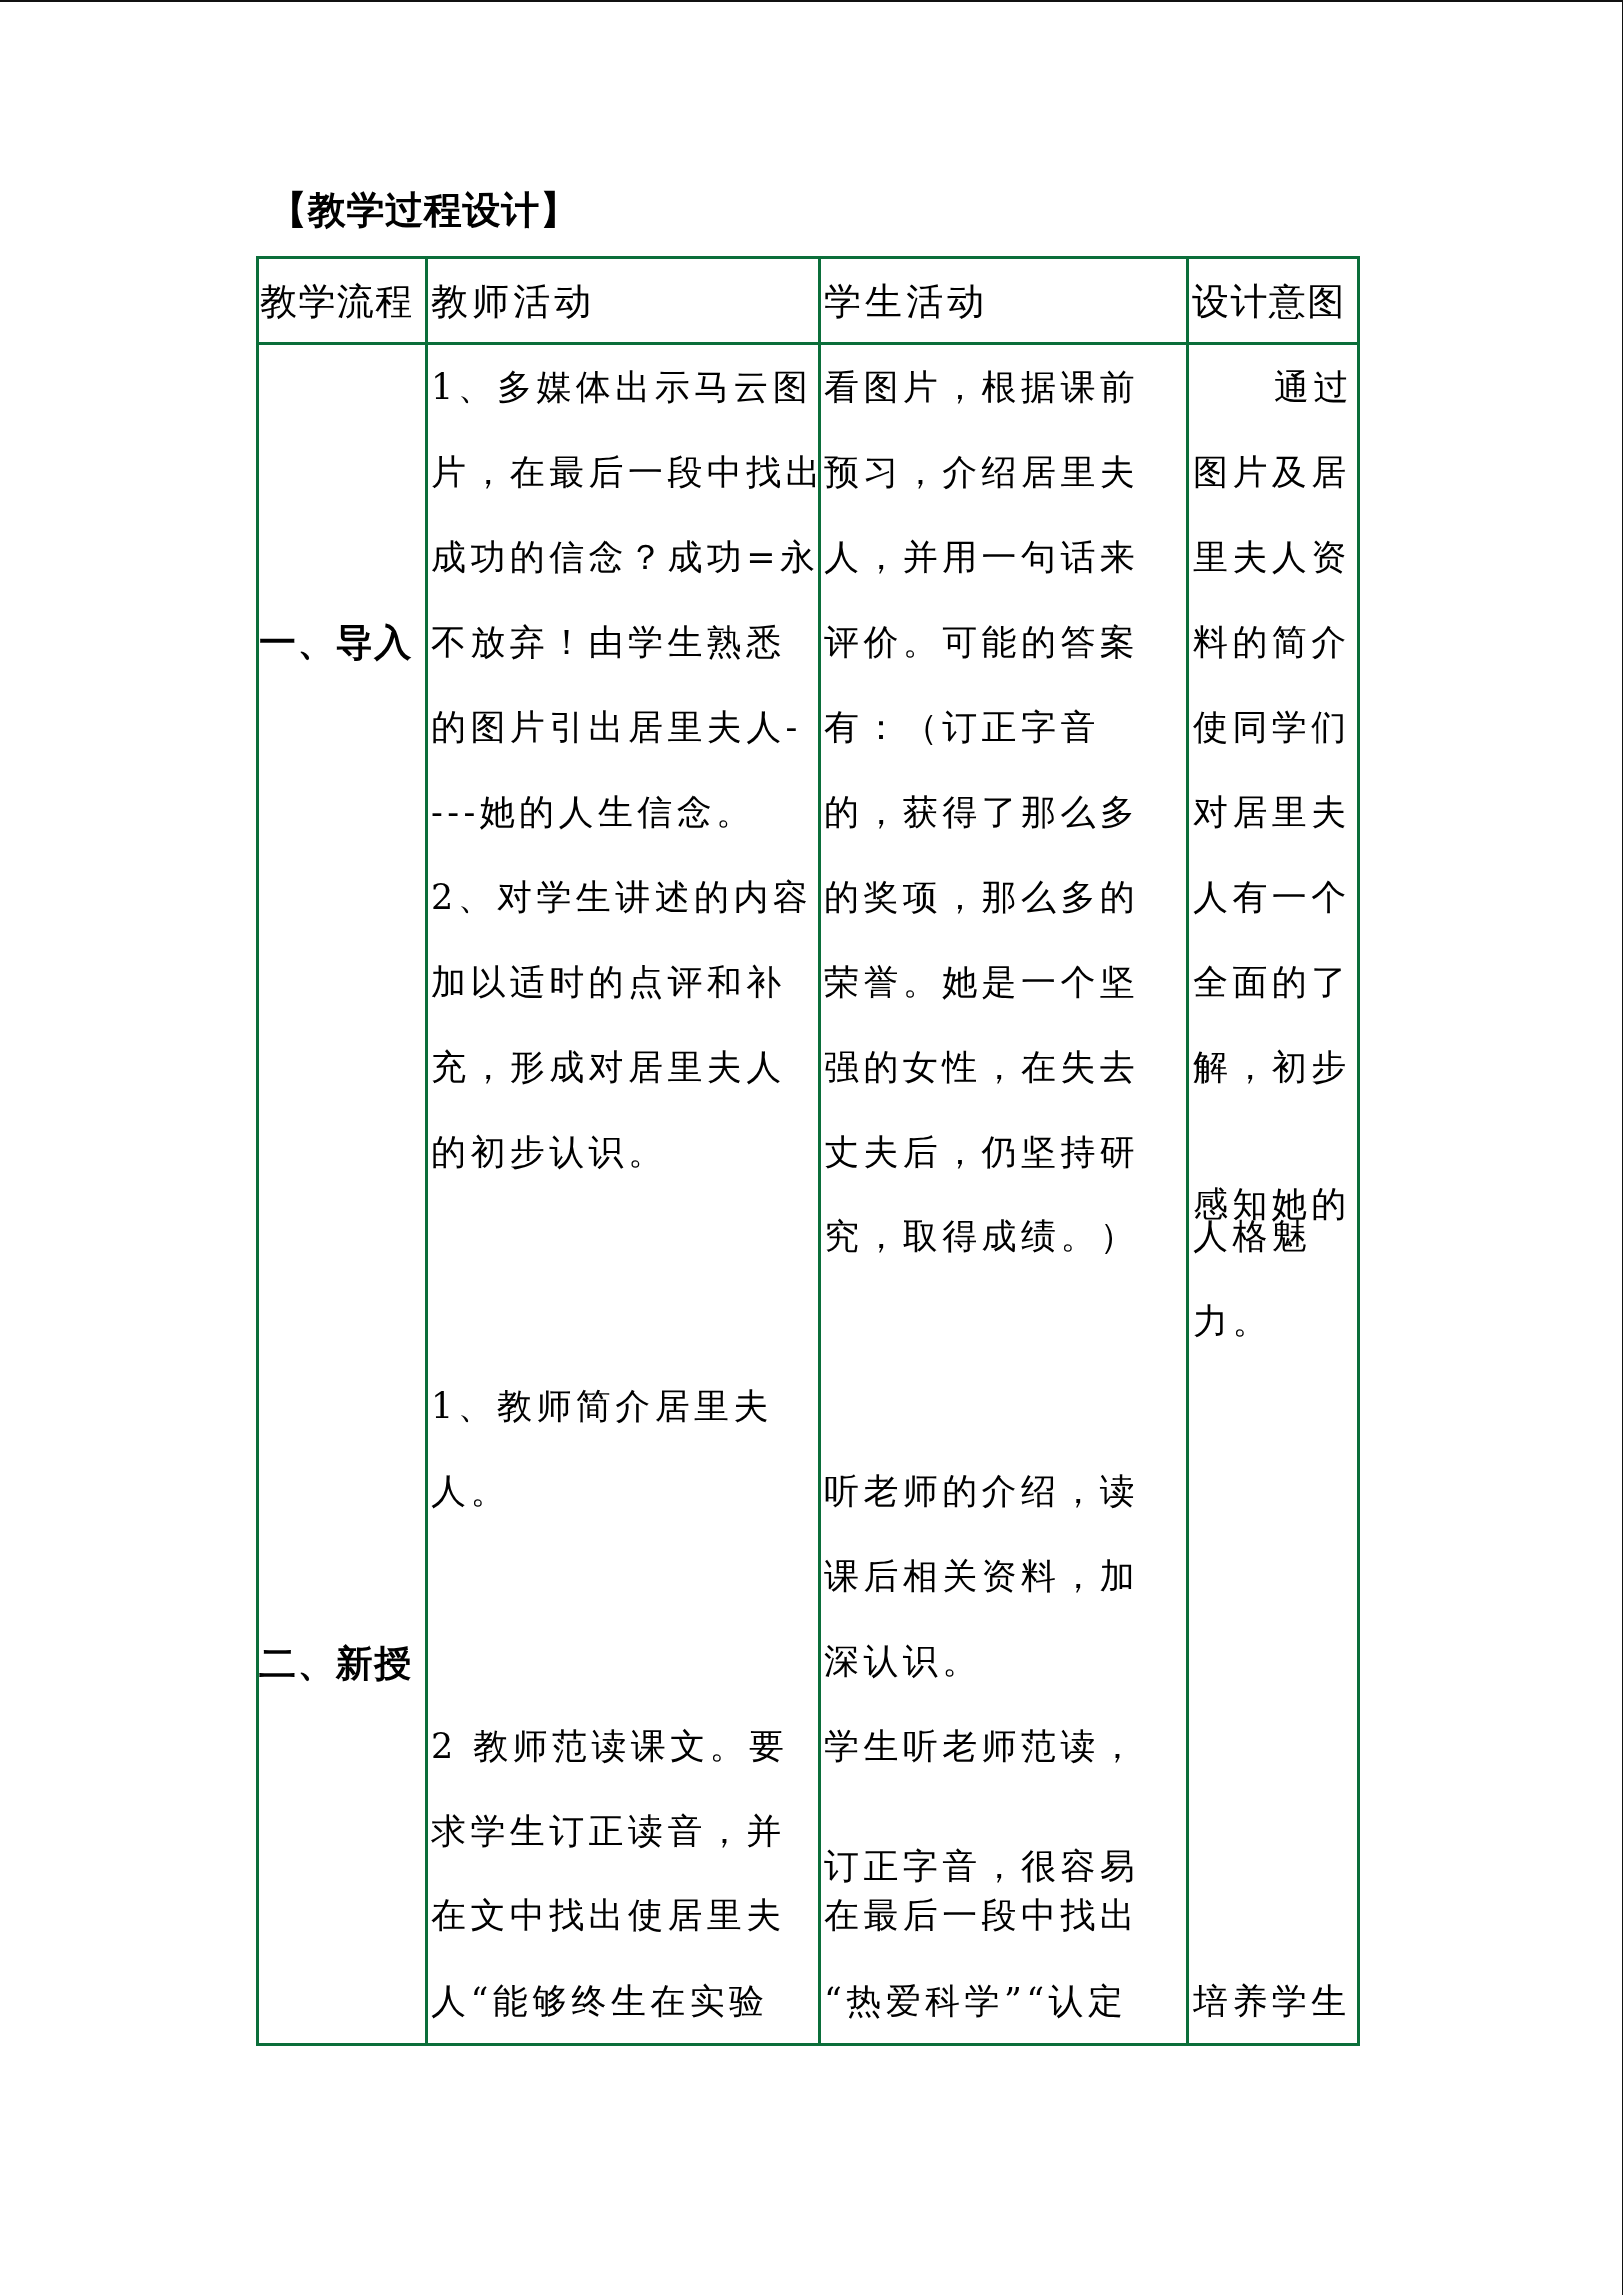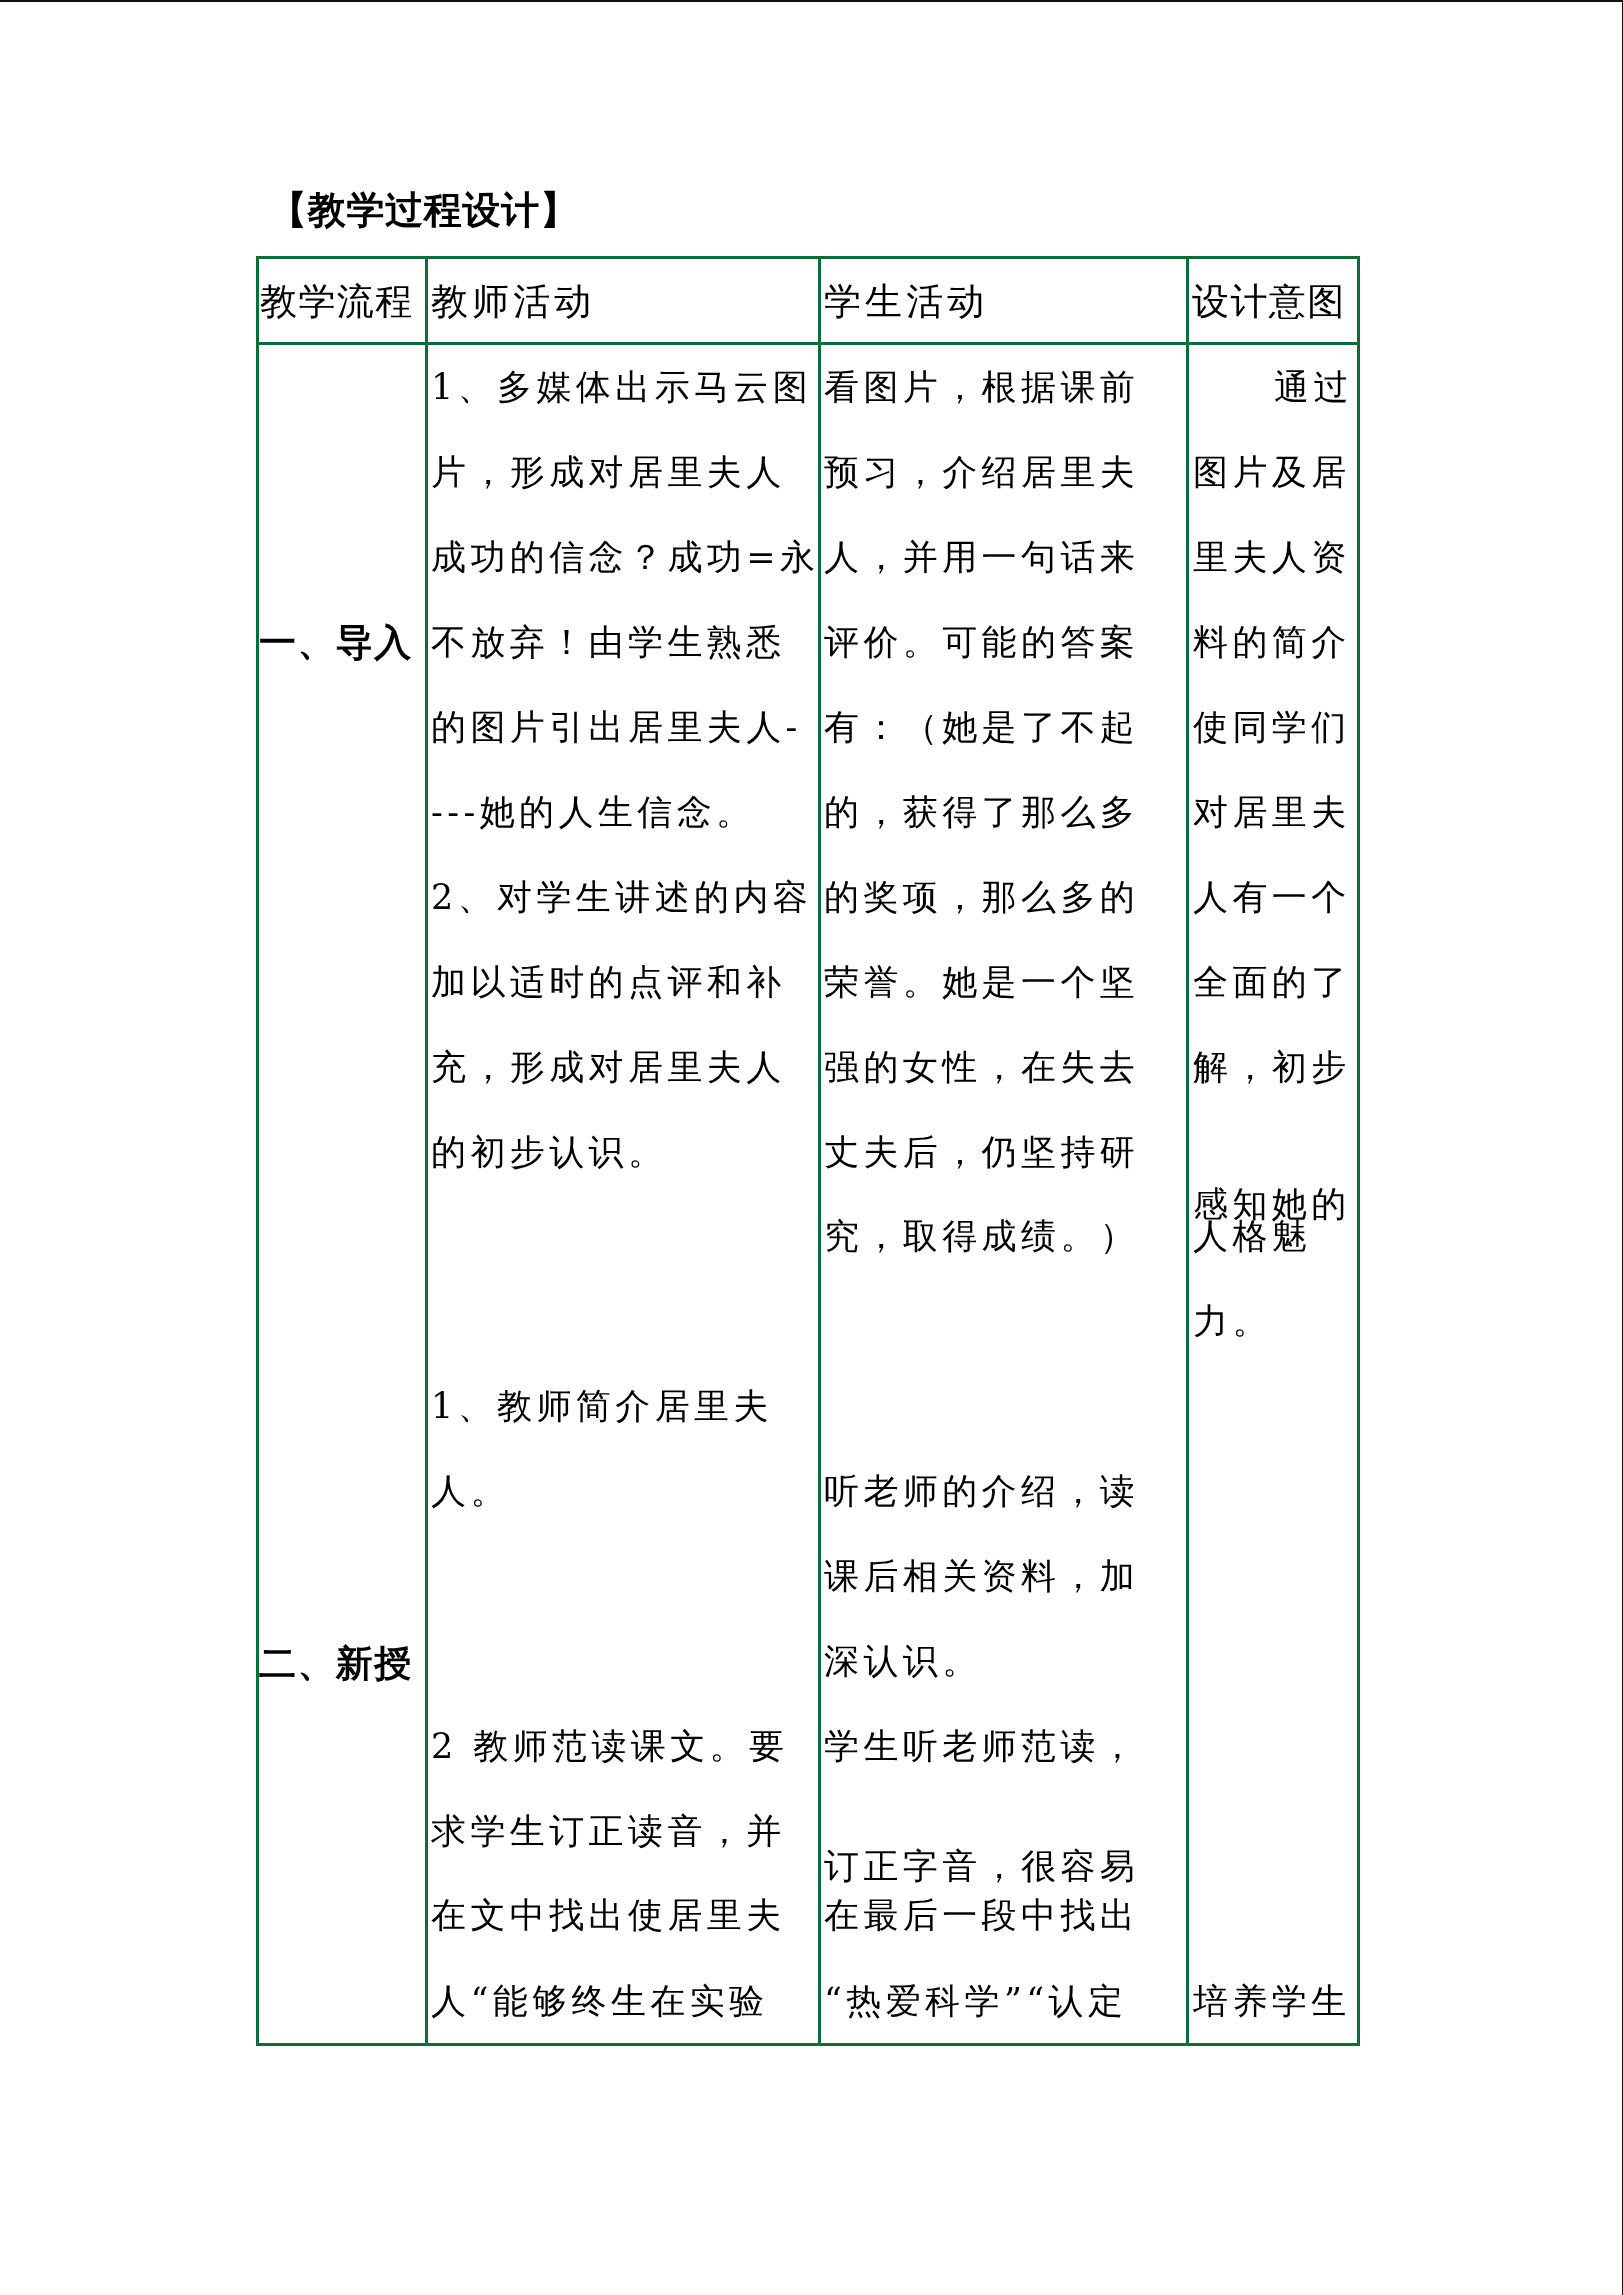--- a/index.html
+++ b/index.html
@@ -48,41 +48,41 @@
 
   <div class="hdr" style="left:260px; letter-spacing:1.4px;">教学流程</div>
   <div class="hdr" style="left:431px;">教师活动</div>
   <div class="hdr" style="left:824px;">学生活动</div>
   <div class="hdr" style="left:1192px; letter-spacing:1.4px;">设计意图</div>
 
   <div class="stage" style="left:259px; top:622px;">一、导入</div>
   <div class="stage" style="left:259px; top:1643px;">二、新授</div>
 
   <div class="line" style="left:431px; top:367px;">1、多媒体出示马云图</div>
-  <div class="line" style="left:431px; top:452px;">片，形成对居里夫人</div>
+  <div class="line" style="left:431px; top:452px;">片，在最后一段中找出</div>
   <div class="line" style="left:431px; top:537px;">成功的信念？成功=永</div>
   <div class="line" style="left:431px; top:622px;">不放弃！由学生熟悉</div>
   <div class="line" style="left:431px; top:707px;">的图片引出居里夫人-</div>
   <div class="line" style="left:431px; top:792px;">---她的人生信念。</div>
   <div class="line" style="left:431px; top:877px;">2、对学生讲述的内容</div>
   <div class="line" style="left:431px; top:962px;">加以适时的点评和补</div>
   <div class="line" style="left:431px; top:1047px;">充，形成对居里夫人</div>
   <div class="line" style="left:431px; top:1132px;">的初步认识。</div>
   <div class="line" style="left:431px; top:1386px;">1、教师简介居里夫</div>
   <div class="line" style="left:431px; top:1471px;">人。</div>
   <div class="line" style="left:431px; top:1726px;">2 教师范读课文。要</div>
   <div class="line" style="left:431px; top:1811px;">求学生订正读音，并</div>
   <div class="line" style="left:431px; top:1895px;">在文中找出使居里夫</div>
   <div class="line" style="left:431px; top:1981px;">人“能够终生在实验</div>
 
   <div class="line" style="left:824px; top:367px;">看图片，根据课前</div>
   <div class="line" style="left:824px; top:452px;">预习，介绍居里夫</div>
   <div class="line" style="left:824px; top:537px;">人，并用一句话来</div>
   <div class="line" style="left:824px; top:622px;">评价。可能的答案</div>
-  <div class="line" style="left:824px; top:707px;">有：（她是了不起</div>
+  <div class="line" style="left:824px; top:707px;">有：（订正字音</div>
   <div class="line" style="left:824px; top:792px;">的，获得了那么多</div>
   <div class="line" style="left:824px; top:877px;">的奖项，那么多的</div>
   <div class="line" style="left:824px; top:962px;">荣誉。她是一个坚</div>
   <div class="line" style="left:824px; top:1047px;">强的女性，在失去</div>
   <div class="line" style="left:824px; top:1132px;">丈夫后，仍坚持研</div>
   <div class="line" style="left:824px; top:1216px;">究，取得成绩。）</div>
   <div class="line" style="left:824px; top:1471px;">听老师的介绍，读</div>
   <div class="line" style="left:824px; top:1556px;">课后相关资料，加</div>
   <div class="line" style="left:824px; top:1641px;">深认识。</div>
   <div class="line" style="left:824px; top:1726px;">学生听老师范读，</div>

